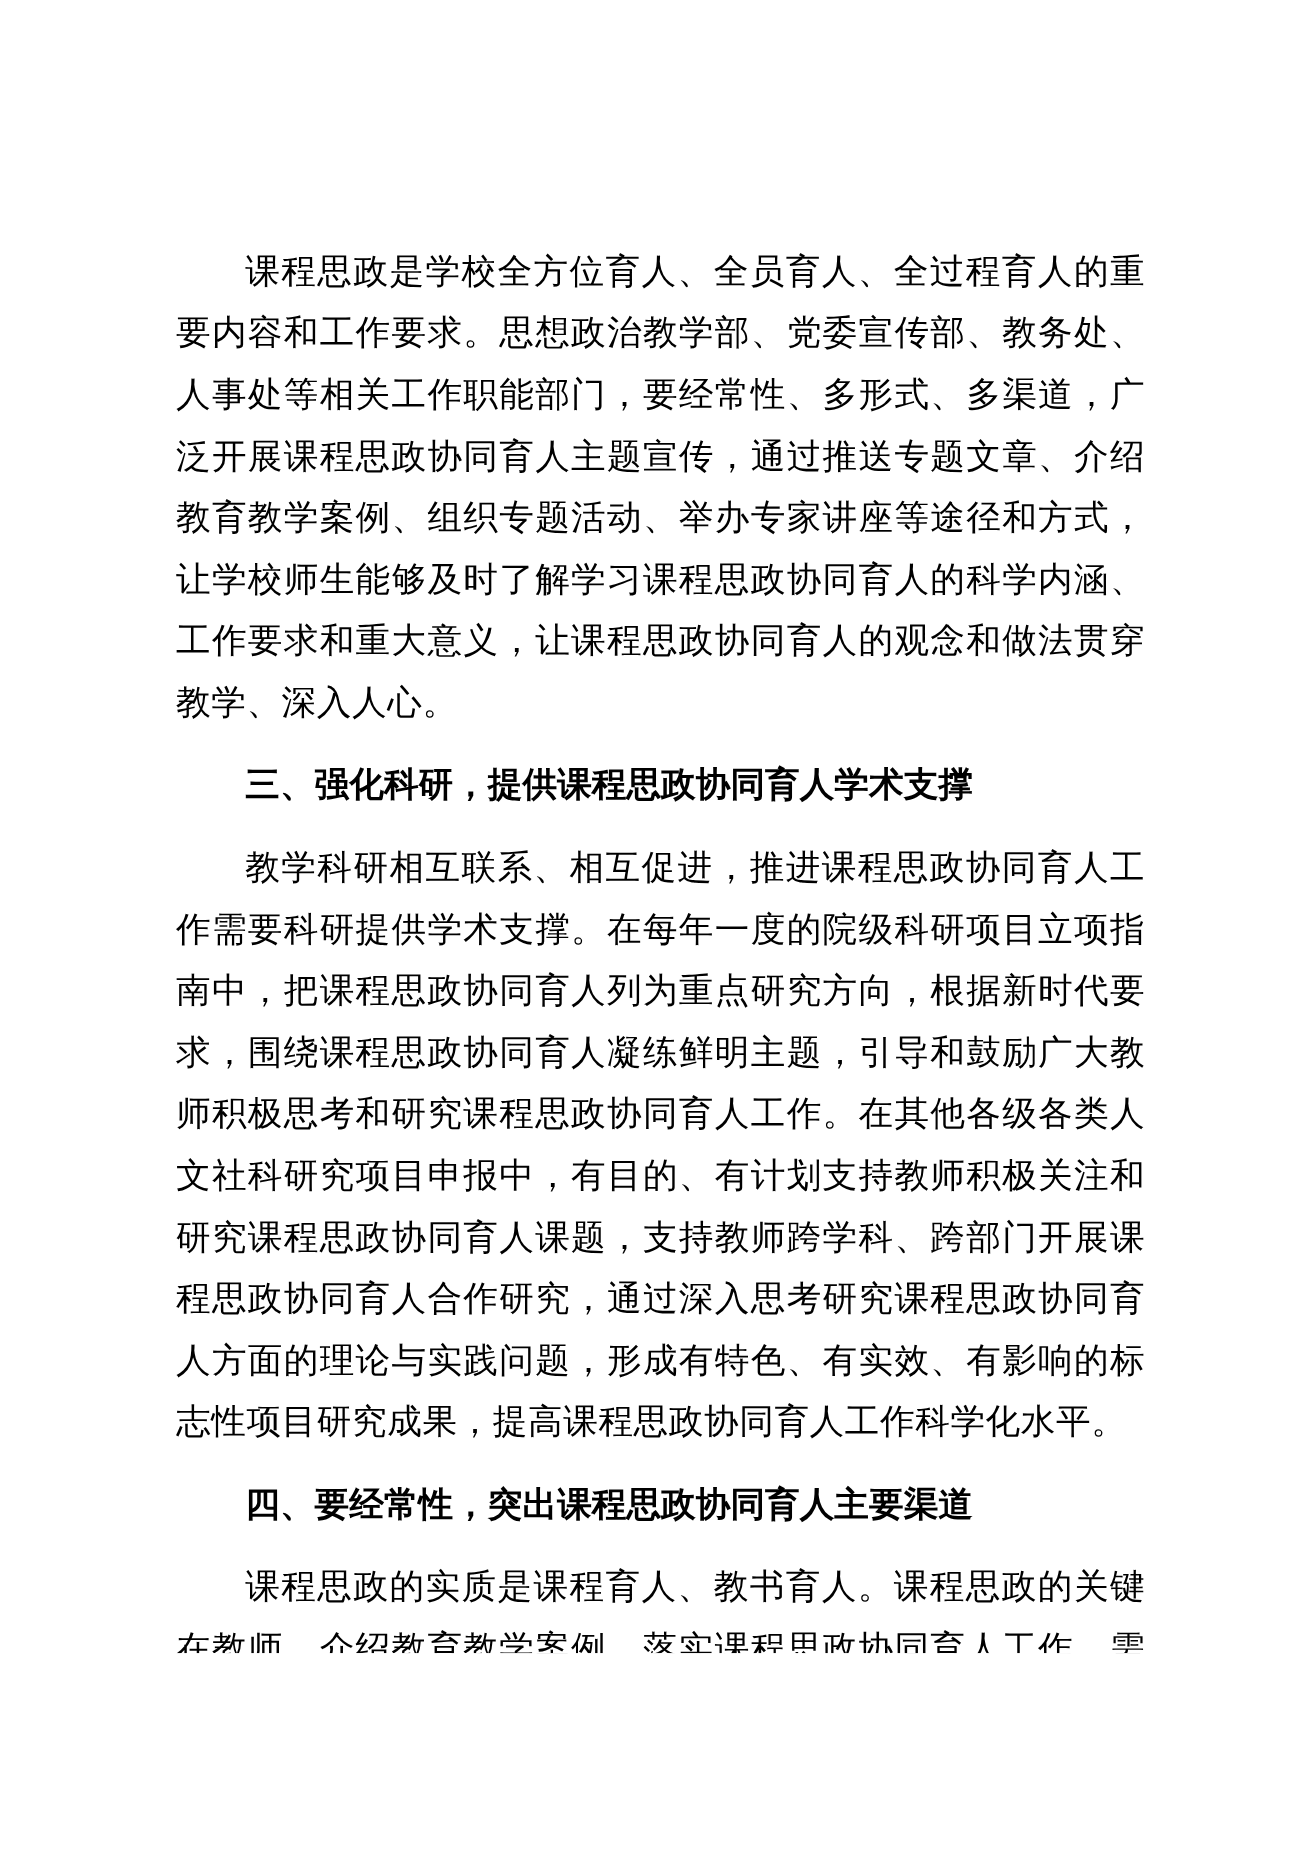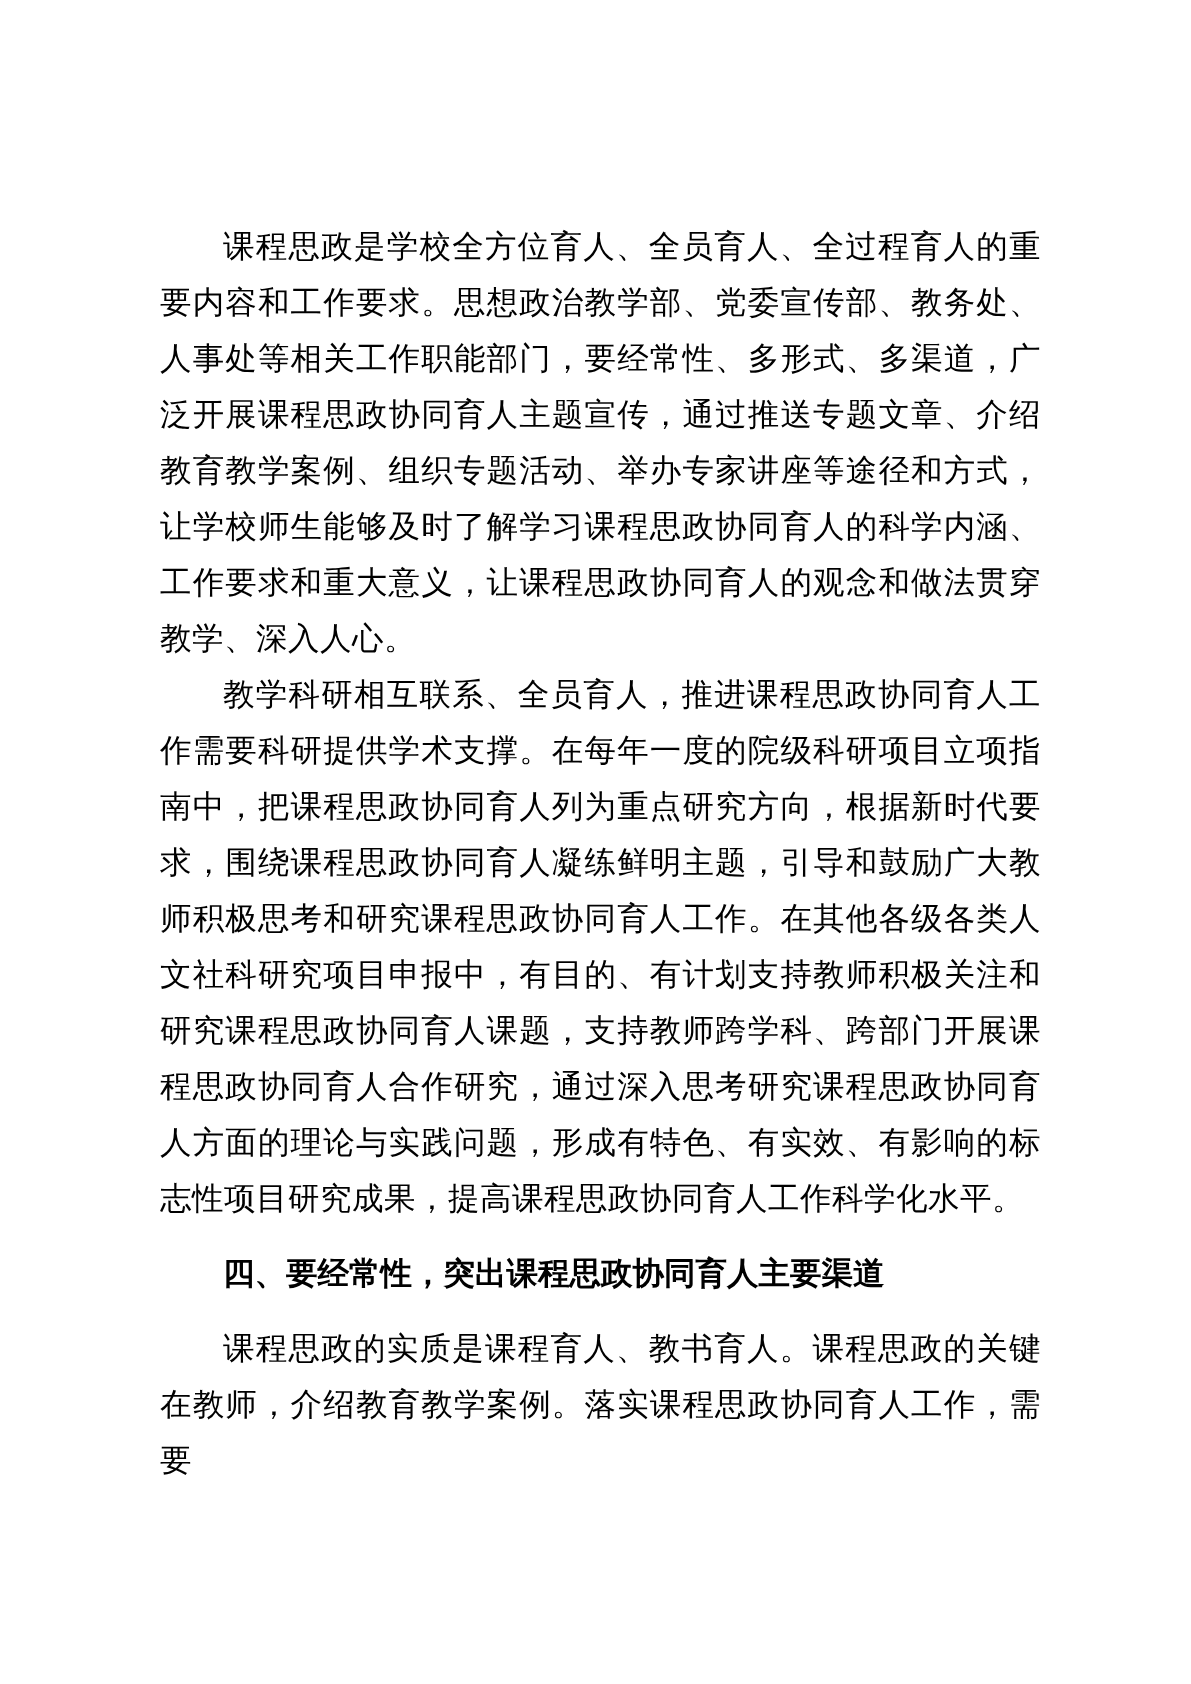--- a/index.html
+++ b/index.html
@@ -49,21 +49,22 @@
     }
   </style>
 </head>
 <body>
 
 <div class="page">
   <div class="page-content">
 
     <p class="body-par">课程思政是学校全方位育人、全员育人、全过程育人的重要内容和工作要求。思想政治教学部、党委宣传部、教务处、人事处等相关工作职能部门，要经常性、多形式、多渠道，广泛开展课程思政协同育人主题宣传，通过推送专题文章、介绍教育教学案例、组织专题活动、举办专家讲座等途径和方式，让学校师生能够及时了解学习课程思政协同育人的科学内涵、工作要求和重大意义，让课程思政协同育人的观念和做法贯穿教学、深入人心。</p>
 
+    <h2 class="section-heading">三、强化科研，提供课程思政协同育人学术支撑</h2>
 
-    <p class="body-par">教学科研相互联系、全员育人，推进课程思政协同育人工作需要科研提供学术支撑。在每年一度的院级科研项目立项指南中，把课程思政协同育人列为重点研究方向，根据新时代要求，围绕课程思政协同育人凝练鲜明主题，引导和鼓励广大教师积极思考和研究课程思政协同育人工作。在其他各级各类人文社科研究项目申报中，有目的、有计划支持教师积极关注和研究课程思政协同育人课题，支持教师跨学科、跨部门开展课程思政协同育人合作研究，通过深入思考研究课程思政协同育人方面的理论与实践问题，形成有特色、有实效、有影响的标志性项目研究成果，提高课程思政协同育人工作科学化水平。</p>
+    <p class="body-par">教学科研相互联系、相互促进，推进课程思政协同育人工作需要科研提供学术支撑。在每年一度的院级科研项目立项指南中，把课程思政协同育人列为重点研究方向，根据新时代要求，围绕课程思政协同育人凝练鲜明主题，引导和鼓励广大教师积极思考和研究课程思政协同育人工作。在其他各级各类人文社科研究项目申报中，有目的、有计划支持教师积极关注和研究课程思政协同育人课题，支持教师跨学科、跨部门开展课程思政协同育人合作研究，通过深入思考研究课程思政协同育人方面的理论与实践问题，形成有特色、有实效、有影响的标志性项目研究成果，提高课程思政协同育人工作科学化水平。</p>
 
     <h2 class="section-heading">四、要经常性，突出课程思政协同育人主要渠道</h2>
 
     <p class="body-par">课程思政的实质是课程育人、教书育人。课程思政的关键在教师，介绍教育教学案例。落实课程思政协同育人工作，需要</p>
 
   </div>
 </div>
 
 </body></html>

